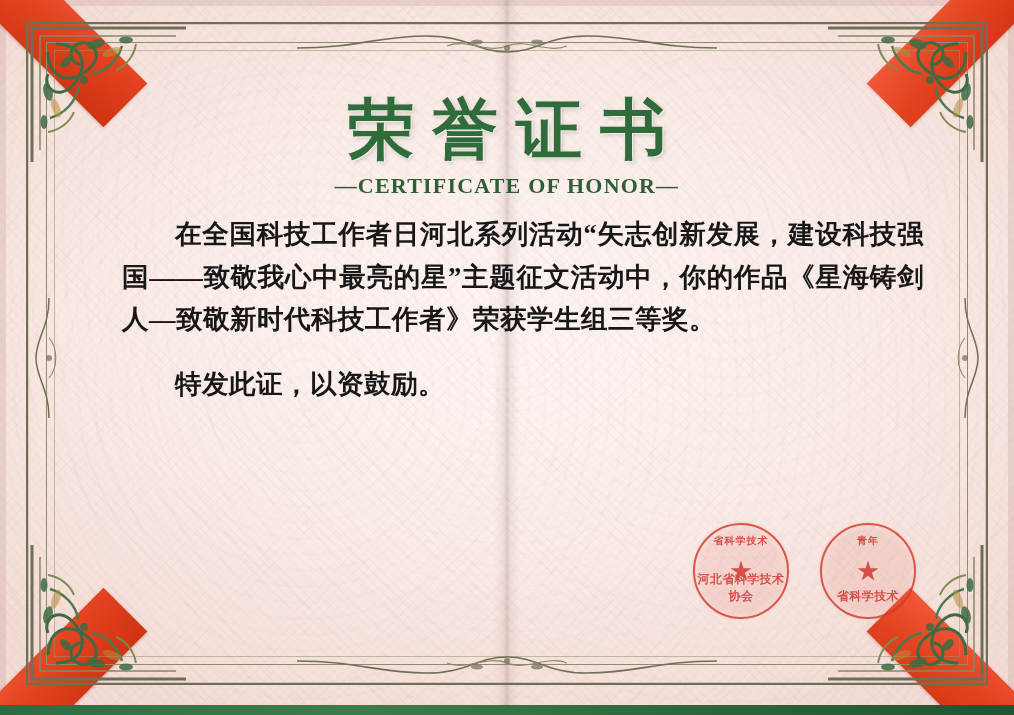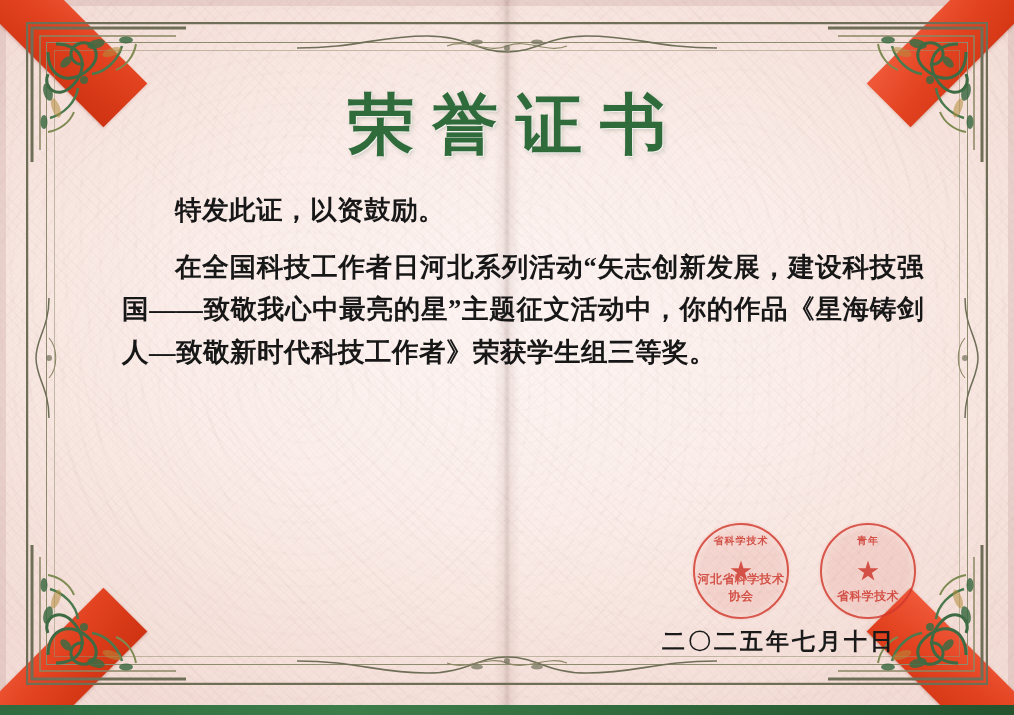--- a/index.html
+++ b/index.html
@@ -151,21 +151,21 @@
 
   
   .content {
     position: absolute;
     left: 70px; right: 70px; top: 66px; bottom: 66px;
   }
 
   .title {
     text-align: center;
     margin-top: 28px;
-    font-family: Liberation Mono, monospace;
+    font-family: Liberation Serif, serif;
     font-weight: bold;
     font-size: 66px;
     letter-spacing: 18px;
     text-indent: 18px;
     color: #2f6b3b;
     line-height: 1.1;
     text-shadow: 1px 1px 0 rgba(255,255,255,.7), 2px 2px 4px rgba(60,90,60,.25);
   }
 
   .subtitle {
@@ -435,37 +435,37 @@
         <path d="M19 0 C19 30, 6 40, 6 60 C6 80, 19 90, 19 120"></path>
         <path d="M19 40 C28 50, 28 70, 19 80" stroke="#8a8764" stroke-width="1.1"></path>
       </g>
       <circle cx="19" cy="60" r="3" fill="#6f6f58" opacity=".7"></circle>
     </svg>
   </div>
 
   <div class="content">
 
     <div class="title">荣誉证书</div>
-
-
+    <div class="subtitle">—CERTIFICATE OF HONOR—</div>
+
+
+    <div class="body-text">在全国科技工作者日河北系列活动“矢志创新发展，建设科技强国——致敬我心中最亮的星”主题征文活动中，你的作品《星海铸剑人—致敬新时代科技工作者》荣获学生组三等奖。</div>
     <div class="body-text second">特发此证，以资鼓励。</div>
-    <div class="body-text">在全国科技工作者日河北系列活动“矢志创新发展，建设科技强国——致敬我心中最亮的星”主题征文活动中，你的作品《星海铸剑人—致敬新时代科技工作者》荣获学生组三等奖。</div>
   </div>
 
   <div class="seals">
     <div class="seal left">
       <div class="seal-smudge"></div>
       <div class="seal-top">省科学技术</div>
       <div class="star">★</div>
       <div class="seal-bottom">河北省科学技术协会</div>
     </div>
     <div class="seal right">
       <div class="seal-smudge"></div>
       <div class="seal-top">青年</div>
       <div class="star">★</div>
       <div class="seal-bottom">省科学技术</div>
     </div>
   </div>
 
-  <div class="date">二〇二五年七月十日</div>
 
   <div class="bottom-strip"></div>
 </div>
 
 </body></html>

